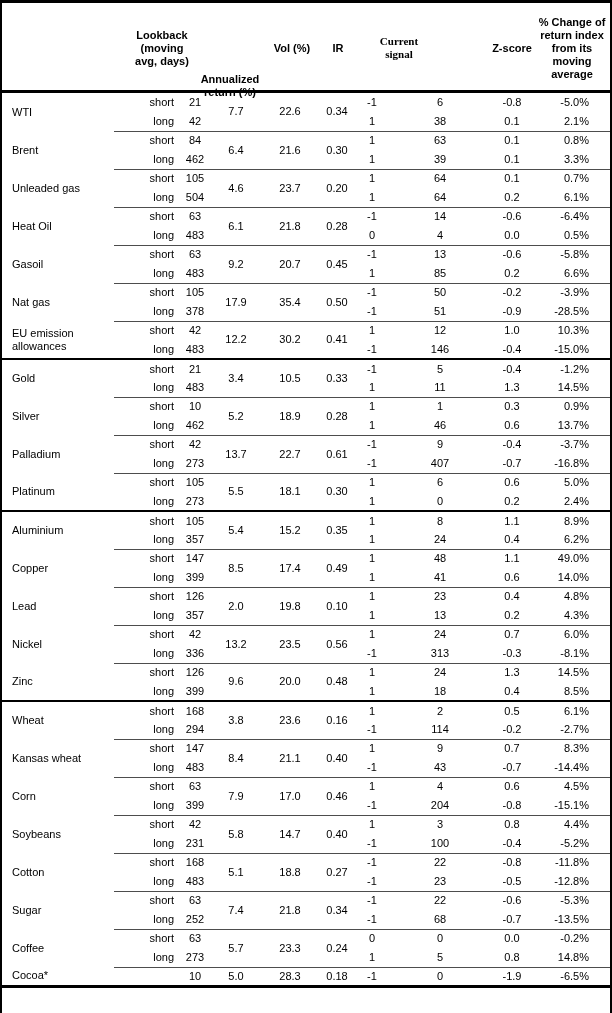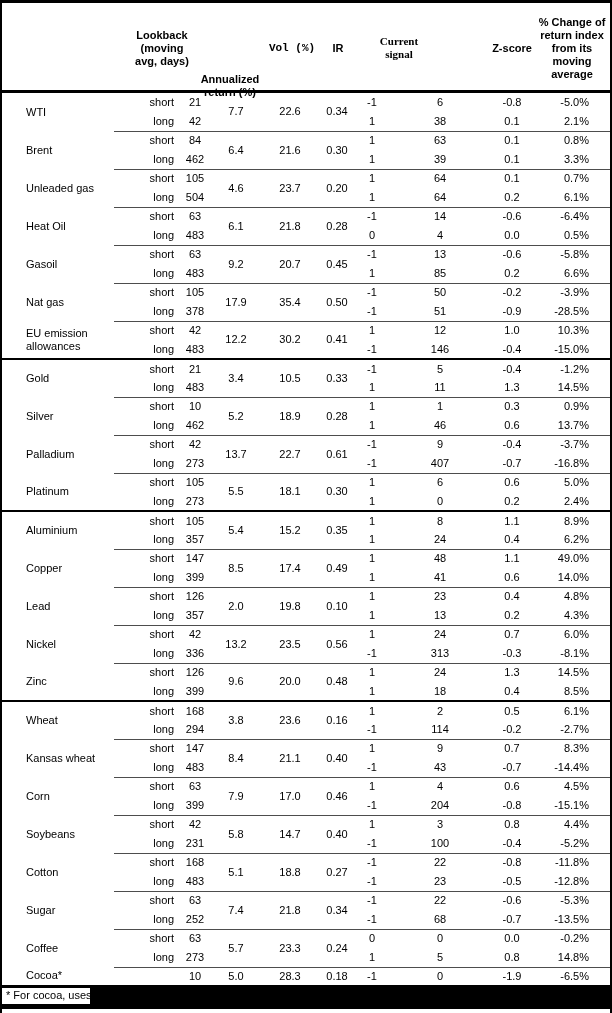--- a/index.html
+++ b/index.html
@@ -34,21 +34,21 @@
     align-items: center;
     justify-content: center;
     text-align: center;
     font-size: 11px;
     font-weight: bold;
     line-height: 13px;
     white-space: pre-line;
   }
   .h-lookback  { left: 118px; width: 84px; }
   .h-annualized{ left: 188px; width: 80px; margin-top: 38px; }
-  .h-vol       { left: 258px; width: 64px; font-family: Liberation Mono, monospace; }
+  .h-vol       { left: 258px; width: 64px; }
   .h-ir        { left: 316px; width: 40px; }
   .h-signal    { left: 365px; width: 64px; font-family: Liberation Serif, serif; }
   .h-time      { left: 398px; width: 90px; }
   .h-zscore    { left: 480px; width: 60px; }
   .h-pct       { left: 530px; width: 80px; }
   
   table {
     border-collapse: collapse;
     table-layout: fixed;
     width: 608px;
@@ -65,21 +65,21 @@
   col.c-zscore     { width: 52px; }
   col.c-pct        { width: 72px; }
   td {
     font-size: 11px;
     height: 19px;
     padding: 0;
     text-align: center;
     vertical-align: middle;
     line-height: 13px;
   }
-  td.col-name    { text-align: left; padding-left: 24px; }
+  td.col-name    { text-align: left; padding-left: 10px; }
   td.col-horizon { text-align: right; padding-left: 5px; }
   td.col-pct     { text-align: right; padding-right: 21px; }
   tr.c-start td { border-top: 1px solid #4d4d4d; }
   tr.c-start td.col-name { border-top: none; }
   tr.s-start td { border-top: 2px solid #000; }
   
   .footer {
     position: relative;
     width: 608px;
     height: 21px;
@@ -604,17 +604,14 @@
           <td class="col-vol">28.3</td>
           <td class="col-ir">0.18</td>
           <td class="col-signal">-1</td>
           <td class="col-time">0</td>
           <td class="col-zscore">-1.9</td>
           <td class="col-pct">-6.5%</td>
         </tr>
       </tbody>
   </table>
 
-  <div class="footer">
-    <div class="footnote-box">* For cocoa, uses</div>
-  </div>
 
 </div>
 
 </body></html>

